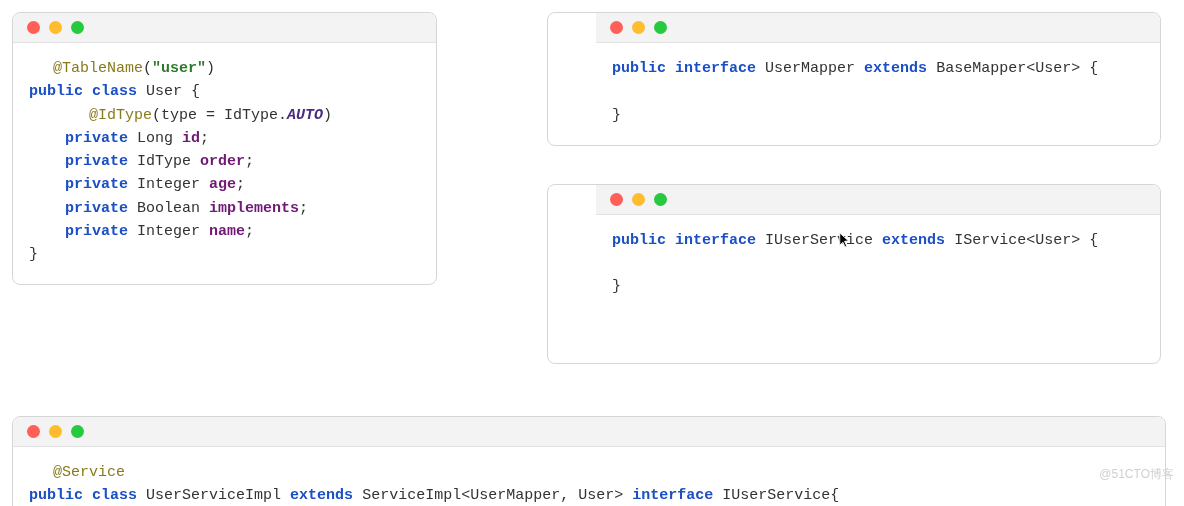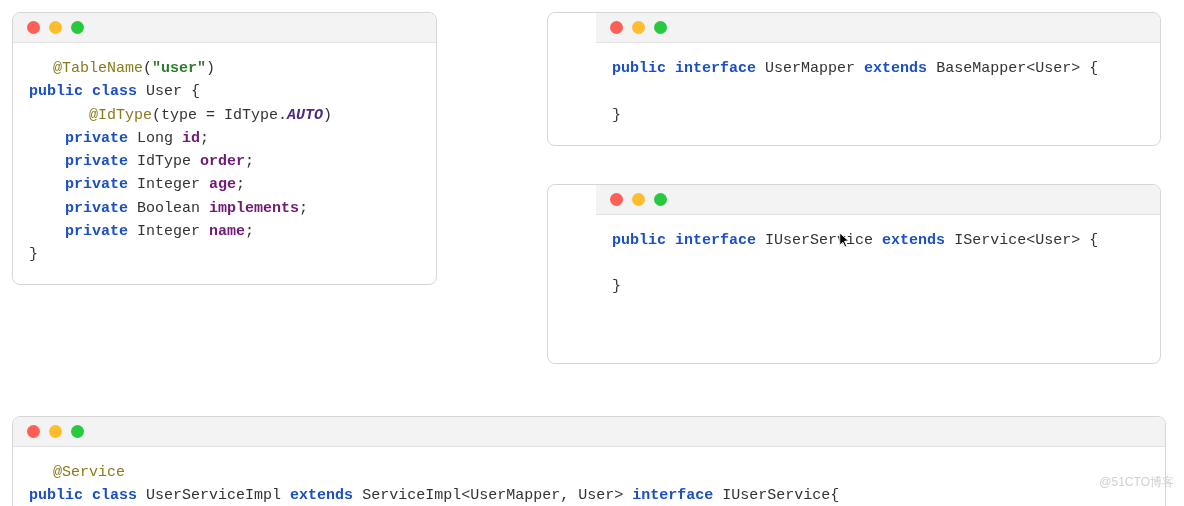--- a/index.html
+++ b/index.html
@@ -62,21 +62,21 @@
   .punc  { color: #333; }
   .cursor {
     position: absolute;
     width: 14px;
     height: 18px;
     pointer-events: none;
   }
   .watermark {
     position: fixed;
     right: 10px;
-    bottom: 14px;
+    bottom: 22px;
     font-family: sans-serif;
     font-size: 12px;
     color: #d0d0d0;
   }
 </style>
 </head>
 <body>
 
 <div class="row">
   <div class="window w-left">

